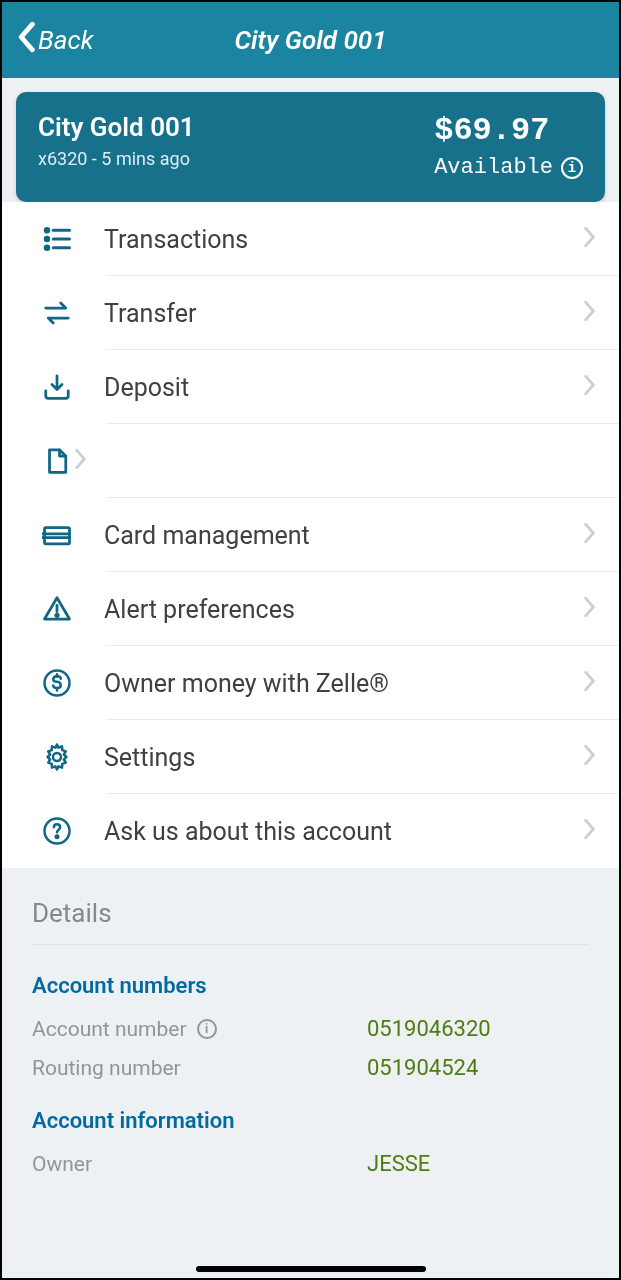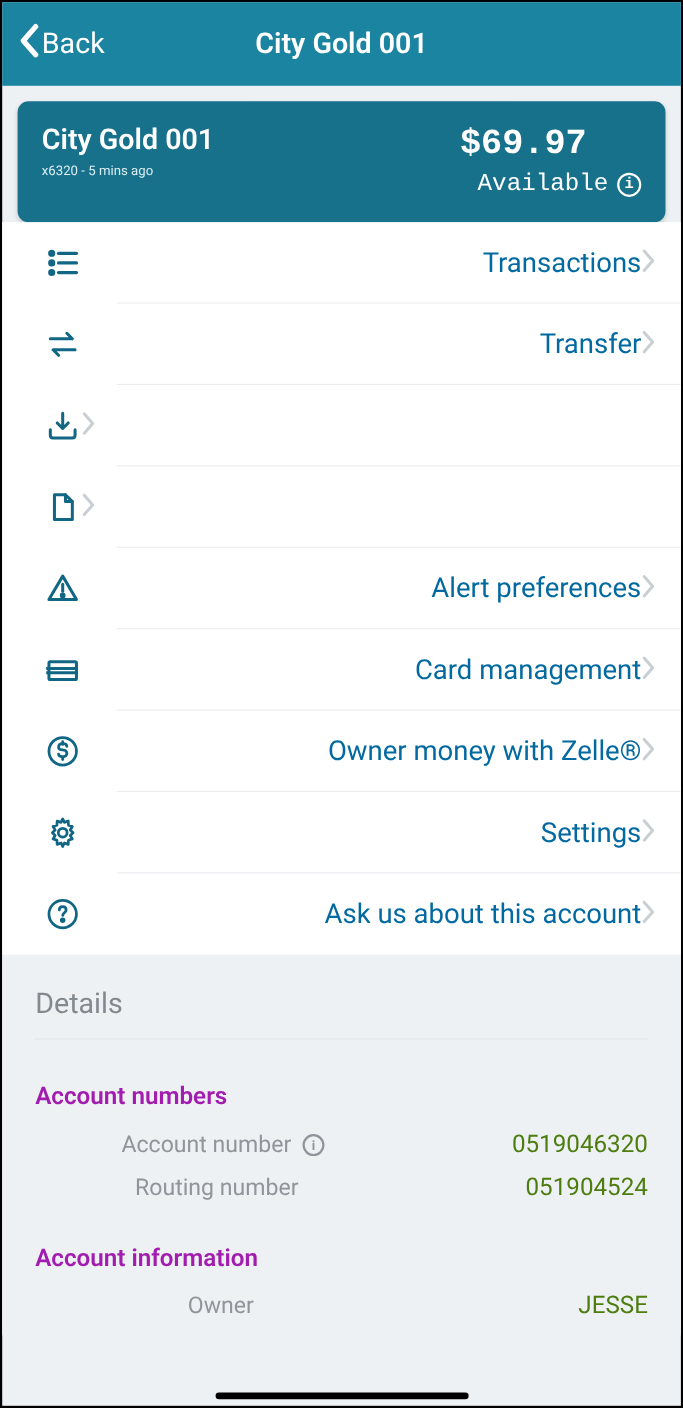--- a/index.html
+++ b/index.html
@@ -21,20 +21,21 @@
   }
   
   .navbar {
     background: #1b84a0;
     height: 76px;
     display: flex;
     align-items: center;
     justify-content: center;
     position: relative;
     color: #fff;
+    font-style: italic;
   }
   .back-btn {
     position: absolute;
     left: 14px;
     display: flex;
     align-items: center;
     font-size: 26px;
     color: #fff;
     gap: 2px;
   }
@@ -50,26 +51,26 @@
     background: #17718b;
     border-radius: 10px;
     padding: 20px 22px 22px 22px;
     color: #fff;
     display: flex;
     justify-content: space-between;
     box-shadow: 0 2px 4px rgba(0,0,0,0.15);
   }
   .account-left { display: flex; flex-direction: column; }
   .account-name { font-size: 26px; font-weight: 600; margin-bottom: 6px; }
-  .account-sub { font-size: 12px; color: #dbeef3; font-weight: 400; }
+  .account-sub { font-size: 18px; color: #dbeef3; font-weight: 400; }
   .account-right { display: flex; flex-direction: column; align-items: flex-start; font-family: Liberation Mono, monospace; }
   .account-balance { font-size: 32px; font-weight: 700; }
   .account-avail {
     display: flex; align-items: center; gap: 8px;
-    font-size: 22px; margin-top: 6px; margin-left: 16px;
+    font-size: 22px; margin-top: 6px;
   }
   .info-circle {
     width: 22px; height: 22px; border: 2px solid #fff; border-radius: 50%;
     display: inline-flex; align-items: center; justify-content: center;
     font-size: 14px; font-weight: 600;
   }
   
   .menu {
     background: #fff;
     margin: 0;
@@ -84,23 +85,22 @@
   .menu-item .icon {
     width: 34px; height: 34px;
     color: #116684;
     flex-shrink: 0;
     display: flex; align-items: center; justify-content: center;
   }
   .menu-item .icon svg { width: 30px; height: 30px; stroke: #116684; }
   .menu-item .label {
     margin-left: 30px;
     font-size: 25px;
-    color: #0369a1;
+    color: #404040;
     flex: 1;
-    text-align: right;
   }
   .menu-item .chevron {
     color: #c9cfd4;
   }
   .menu-item .chevron svg { width: 14px; height: 22px; }
   .menu-item::after {
     content: "";
     position: absolute;
     left: 104px; right: 0; bottom: 0;
     height: 1px;
@@ -115,31 +115,30 @@
   }
   .details-title {
     font-size: 26px;
     color: #82898f;
     font-weight: 400;
     padding-bottom: 16px;
     border-bottom: 1px solid #dfe3e7;
   }
   .subsection-title {
     font-size: 22px;
-    color: #a21caf;
+    color: #0369a1;
     font-weight: 600;
-    margin-top: 40px;
+    margin-top: 28px;
     margin-bottom: 18px;
   }
   .kv-row {
     display: flex;
-    justify-content: flex-end;
+    justify-content: flex-start;
     align-items: center;
     margin-bottom: 14px;
-    gap: 20px;
   }
   .kv-label {
     font-size: 21px;
     color: #8f959b;
     width: 335px;
     display: flex;
     align-items: center;
     gap: 10px;
   }
   .kv-label .info-circle-sm {
@@ -226,60 +225,61 @@
           </svg></span>
     </div>
 
     <div class="menu-item">
       <span class="icon">
         <svg viewBox="0 0 24 24" fill="none" stroke-width="2.2" stroke-linecap="round" stroke-linejoin="round">
             <path d="M12 3 V14 M12 14 L8 10 M12 14 L16 10"></path>
             <path d="M3 15 V19 Q3 21 5 21 H19 Q21 21 21 19 V15"></path>
           </svg>
       </span>
+      <span class="label">Deposit</span>
       <span class="chevron"><svg viewBox="0 0 12 20" fill="none">
             <path d="M2 2 L9 10 L2 18" stroke="#c9cfd4" stroke-width="2.5" stroke-linecap="round" stroke-linejoin="round"></path>
           </svg></span>
     </div>
 
     <div class="menu-item">
       <span class="icon">
         <svg viewBox="0 0 24 24" fill="none" stroke-width="2.2" stroke-linecap="round" stroke-linejoin="round">
             <path d="M6 3 H14 L19 8 V21 H6 Z"></path>
             <path d="M14 3 V8 H19"></path>
           </svg>
       </span>
+      <span class="chevron"><svg viewBox="0 0 12 20" fill="none">
+            <path d="M2 2 L9 10 L2 18" stroke="#c9cfd4" stroke-width="2.5" stroke-linecap="round" stroke-linejoin="round"></path>
+          </svg></span>
+    </div>
+
+    <div class="menu-item">
+      <span class="icon">
+        <svg viewBox="0 0 24 24" fill="none" stroke-width="2.2" stroke-linecap="round" stroke-linejoin="round">
+            <rect x="2" y="6" width="20" height="13" rx="1"></rect>
+            <line x="2" y1="11" x2="22" y2="11"></line>
+            <line x="2" y1="14" x2="22" y2="14"></line>
+          </svg>
+      </span>
+      <span class="label">Card management</span>
       <span class="chevron"><svg viewBox="0 0 12 20" fill="none">
             <path d="M2 2 L9 10 L2 18" stroke="#c9cfd4" stroke-width="2.5" stroke-linecap="round" stroke-linejoin="round"></path>
           </svg></span>
     </div>
 
     <div class="menu-item">
       <span class="icon">
         <svg viewBox="0 0 24 24" fill="none" stroke-width="2.2" stroke-linecap="round" stroke-linejoin="round">
             <path d="M12 3 L22 20 H2 Z"></path>
             <line x1="12" y1="9" x2="12" y2="14"></line>
             <circle cx="12" cy="17" r="1" fill="#116684"></circle>
           </svg>
       </span>
       <span class="label">Alert preferences</span>
-      <span class="chevron"><svg viewBox="0 0 12 20" fill="none">
-            <path d="M2 2 L9 10 L2 18" stroke="#c9cfd4" stroke-width="2.5" stroke-linecap="round" stroke-linejoin="round"></path>
-          </svg></span>
-    </div>
-
-    <div class="menu-item">
-      <span class="icon">
-        <svg viewBox="0 0 24 24" fill="none" stroke-width="2.2" stroke-linecap="round" stroke-linejoin="round">
-            <rect x="2" y="6" width="20" height="13" rx="1"></rect>
-            <line x="2" y1="11" x2="22" y2="11"></line>
-            <line x="2" y1="14" x2="22" y2="14"></line>
-          </svg>
-      </span>
-      <span class="label">Card management</span>
       <span class="chevron"><svg viewBox="0 0 12 20" fill="none">
             <path d="M2 2 L9 10 L2 18" stroke="#c9cfd4" stroke-width="2.5" stroke-linecap="round" stroke-linejoin="round"></path>
           </svg></span>
     </div>
 
     <div class="menu-item">
       <span class="icon">
         <svg viewBox="0 0 24 24" fill="none" stroke-width="2" stroke-linecap="round" stroke-linejoin="round">
             <circle cx="12" cy="12" r="10"></circle>
             <path d="M15 8.5 C15 7 13.5 6.5 12 6.5 C10.5 6.5 9 7 9 9 C9 11 12 11 12 11 C12 11 15 11 15 13.5 C15 15.5 13.5 16 12 16 C10.5 16 9 15.5 9 14"></path>

